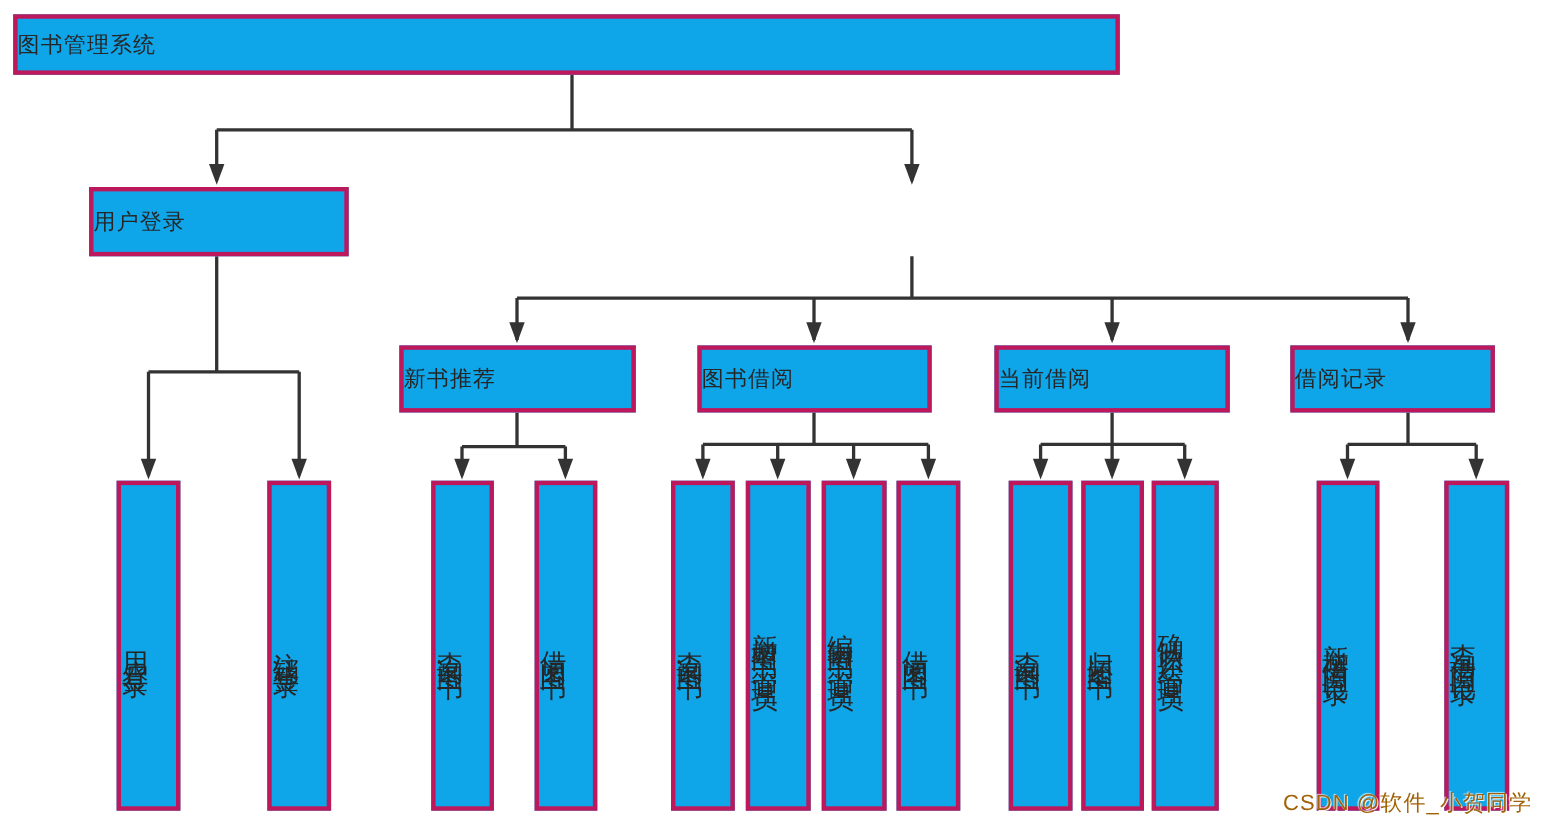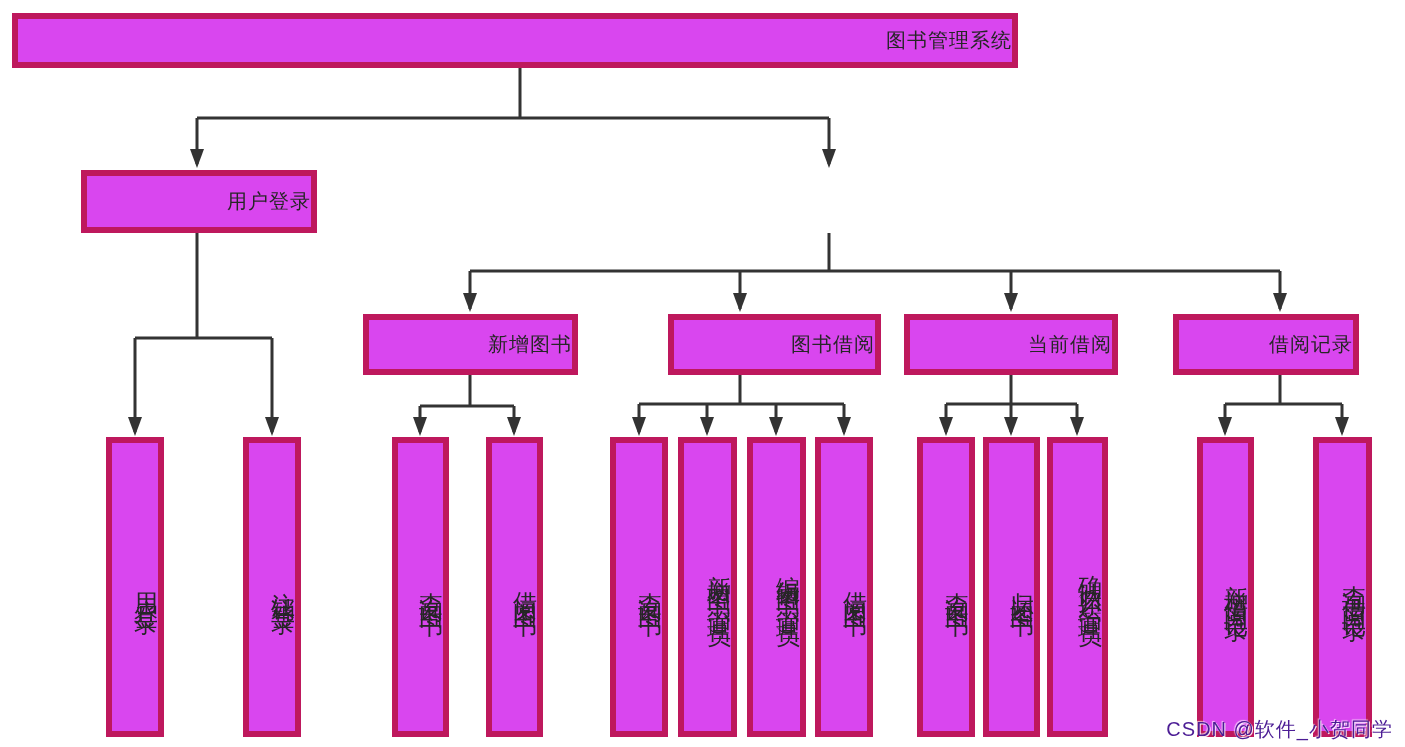--- a/index.html
+++ b/index.html
@@ -17,46 +17,46 @@
   }
   svg.wires {
     position: absolute;
     left: 0; top: 0;
     width: 1405px; height: 747px;
     pointer-events: none;
   }
   .box {
     position: absolute;
     box-sizing: border-box;
-    border: 6px solid #be185d;
-    background: #d946ef;
+    border: 4px solid #be185d;
+    background: #0ea5e9;
     display: flex;
     align-items: center;
-    justify-content: flex-end;
+    justify-content: flex-start;
     color: #262626;
   }
   .h-label {
     font-size: 20px;
     letter-spacing: 1px;
     white-space: nowrap;
   }
   .v-label {
     writing-mode: vertical-lr;
     font-size: 24px;
     letter-spacing: 7px;
     line-height: 1;
   }
   
   .n-root   { left: 12px;  top: 13px;  width: 1006px; height: 55px; }
   
   .n-login  { left: 81px;  top: 170px; width: 236px;  height: 63px; }
   .n-mgmt   { left: 711px; top: 170px; width: 236px;  height: 63px; }
   
   .n-rec    { left: 363px; top: 314px; width: 215px;  height: 61px; }
-  .n-bor    { left: 634px; top: 314px; width: 213px;  height: 61px; margin-left: 34px; }
+  .n-bor    { left: 634px; top: 314px; width: 213px;  height: 61px; }
   .n-cur    { left: 904px; top: 314px; width: 214px;  height: 61px; }
   .n-log    { left: 1173px;top: 314px; width: 186px;  height: 61px; }
   
   .leaf { top: 437px; height: 300px; }
   .lf-0  { left: 106px;  width: 58px; }
   .lf-1  { left: 243px;  width: 58px; }
   .lf-2  { left: 392px;  width: 57px; }
   .lf-3  { left: 486px;  width: 57px; }
   .lf-4  { left: 610px;  width: 58px; }
   .lf-5  { left: 678px;  width: 59px; }
@@ -65,21 +65,21 @@
   .lf-8  { left: 917px;  width: 58px; }
   .lf-9  { left: 983px;  width: 57px; }
   .lf-10 { left: 1047px; width: 61px; }
   .lf-11 { left: 1197px; width: 57px; }
   .lf-12 { left: 1313px; width: 59px; }
   .watermark {
     position: absolute;
     right: 12px;
     bottom: 4px;
     font-size: 20px;
-    color: #4c1d95;
+    color: #a16207;
     letter-spacing: 1px;
     white-space: nowrap;
     text-shadow: 1px 1px 0 rgba(255,255,255,0.9), -1px -1px 1px rgba(255,255,255,0.7);
     z-index: 10;
   }
 </style>
 </head>
 <body>
 
 <div class="canvas">
@@ -126,21 +126,21 @@
 
   <div class="box n-root">
     <span class="h-label">图书管理系统</span>
   </div>
 
   <div class="box n-login">
     <span class="h-label">用户登录</span>
   </div>
 
   <div class="box n-rec">
-    <span class="h-label">新增图书</span>
+    <span class="h-label">新书推荐</span>
   </div>
   <div class="box n-bor">
     <span class="h-label">图书借阅</span>
   </div>
   <div class="box n-cur">
     <span class="h-label">当前借阅</span>
   </div>
   <div class="box n-log">
     <span class="h-label">借阅记录</span>
   </div>

